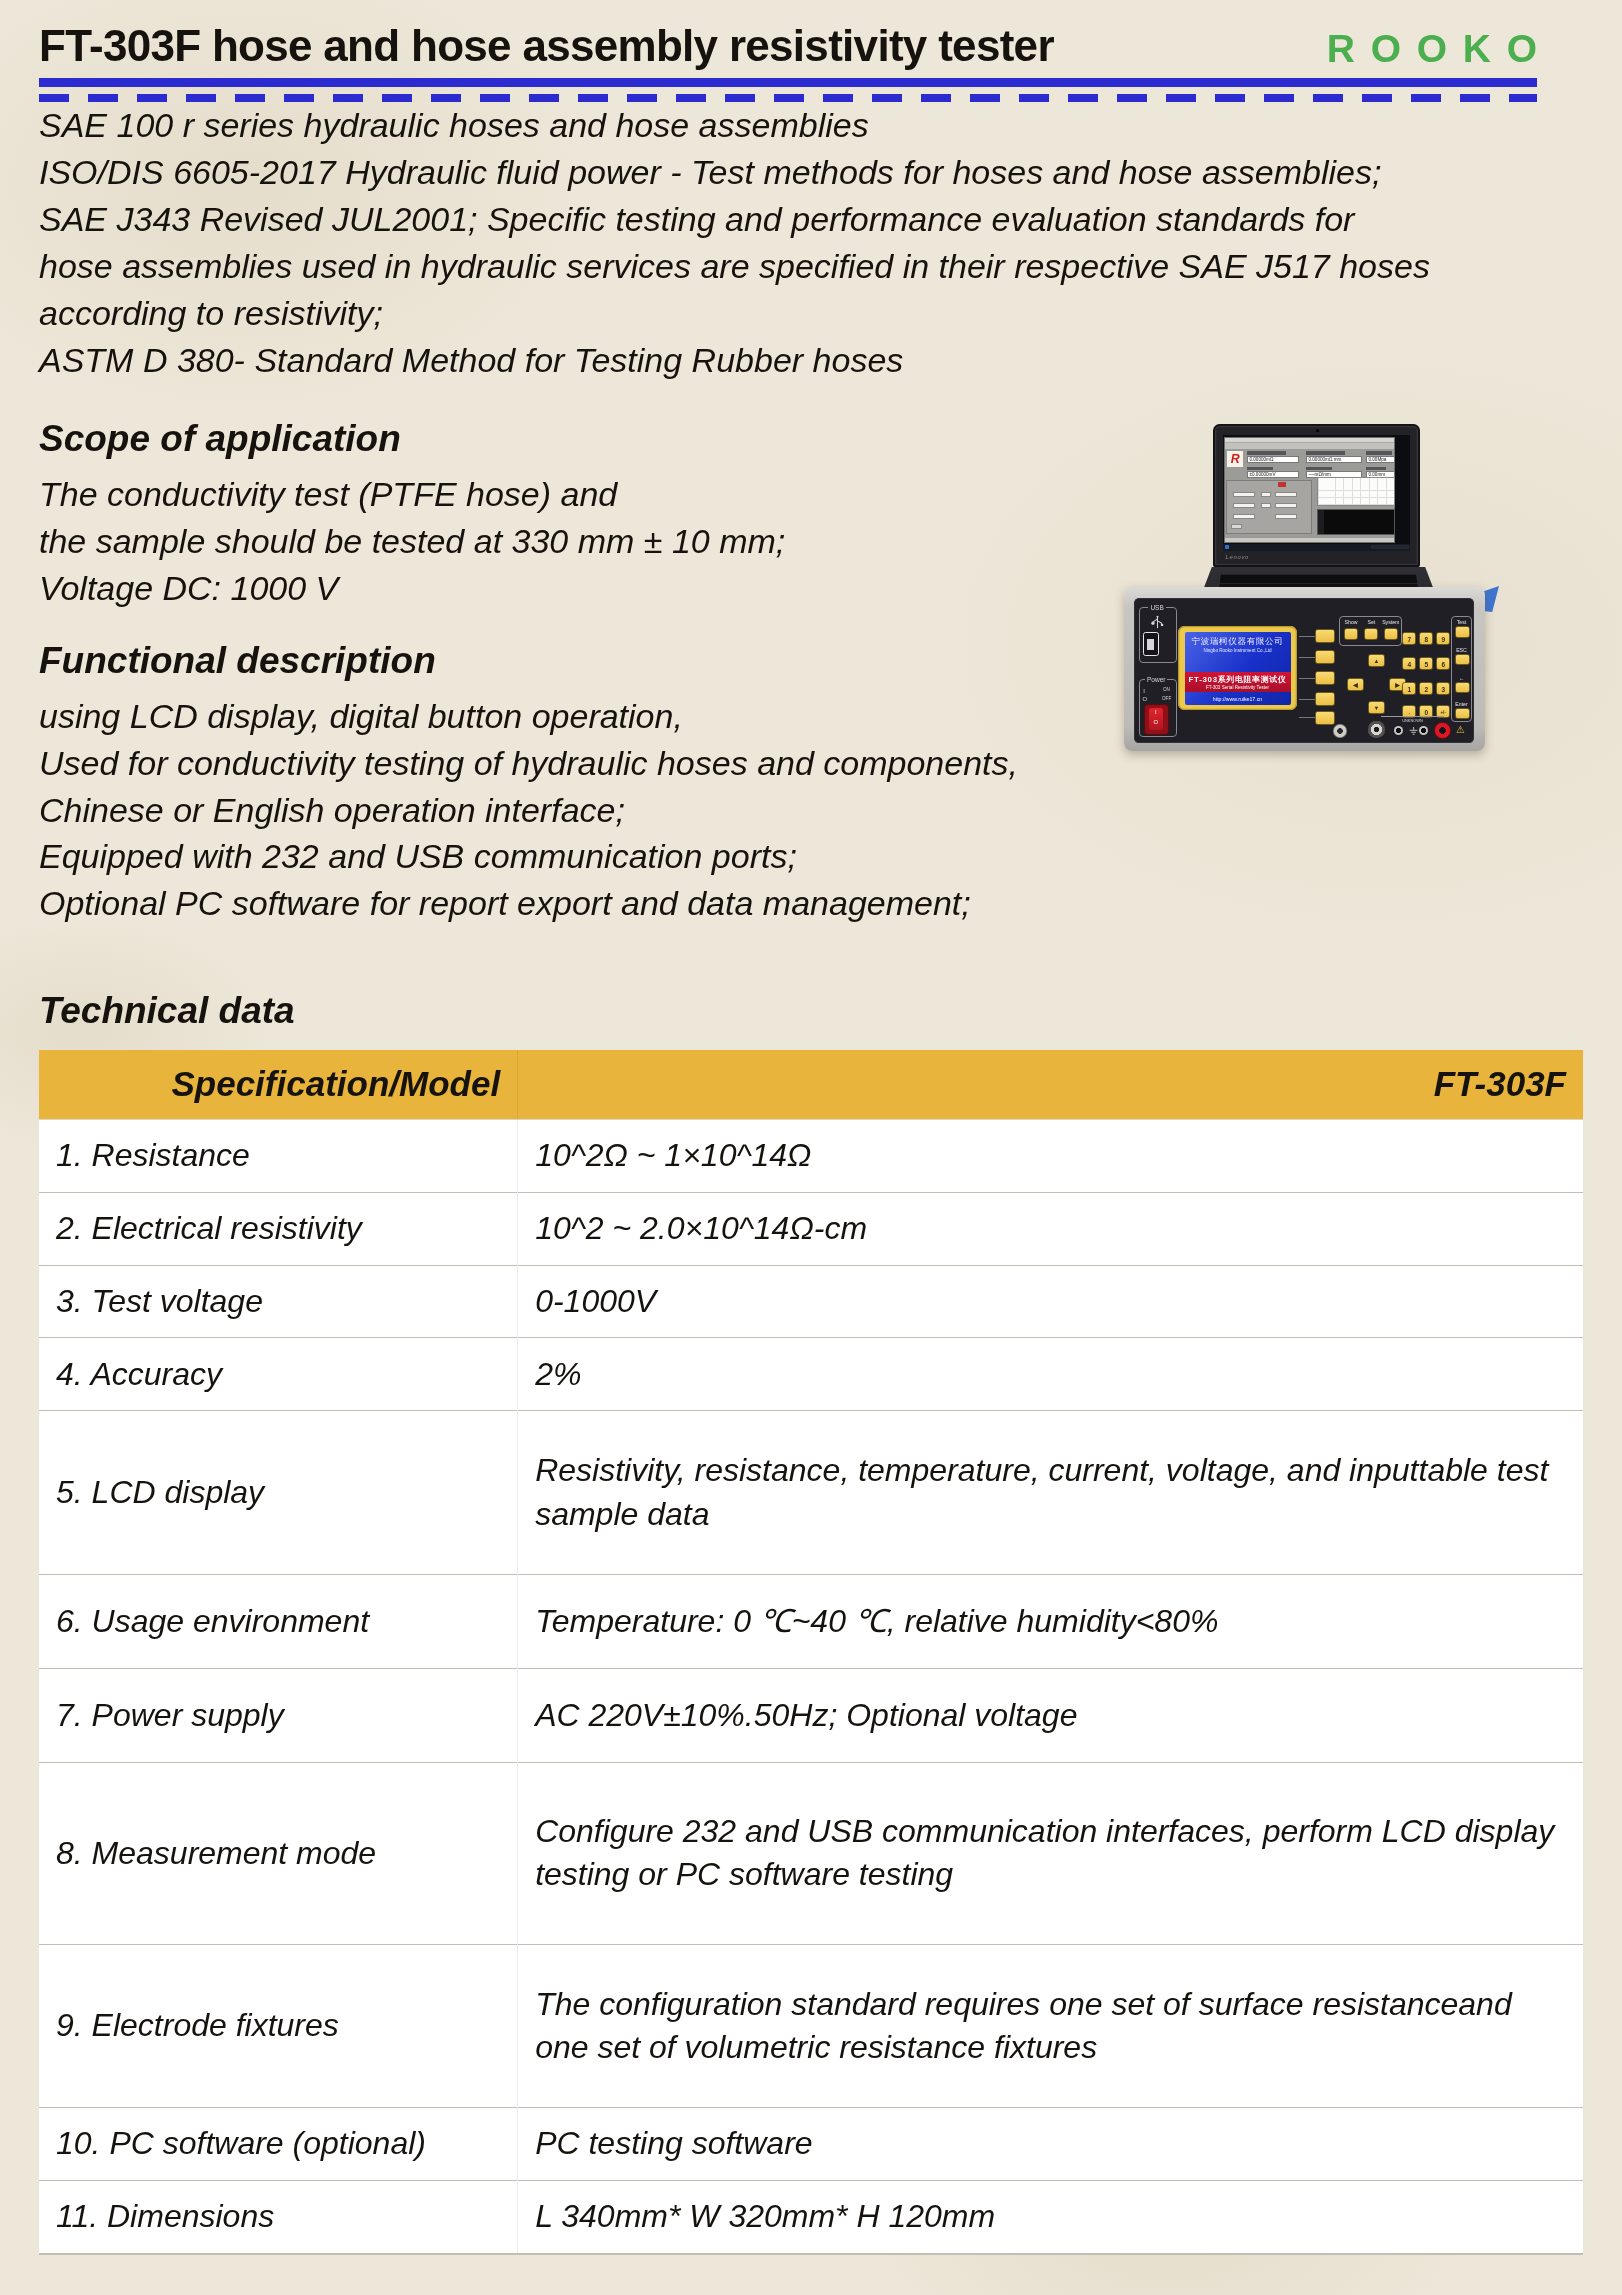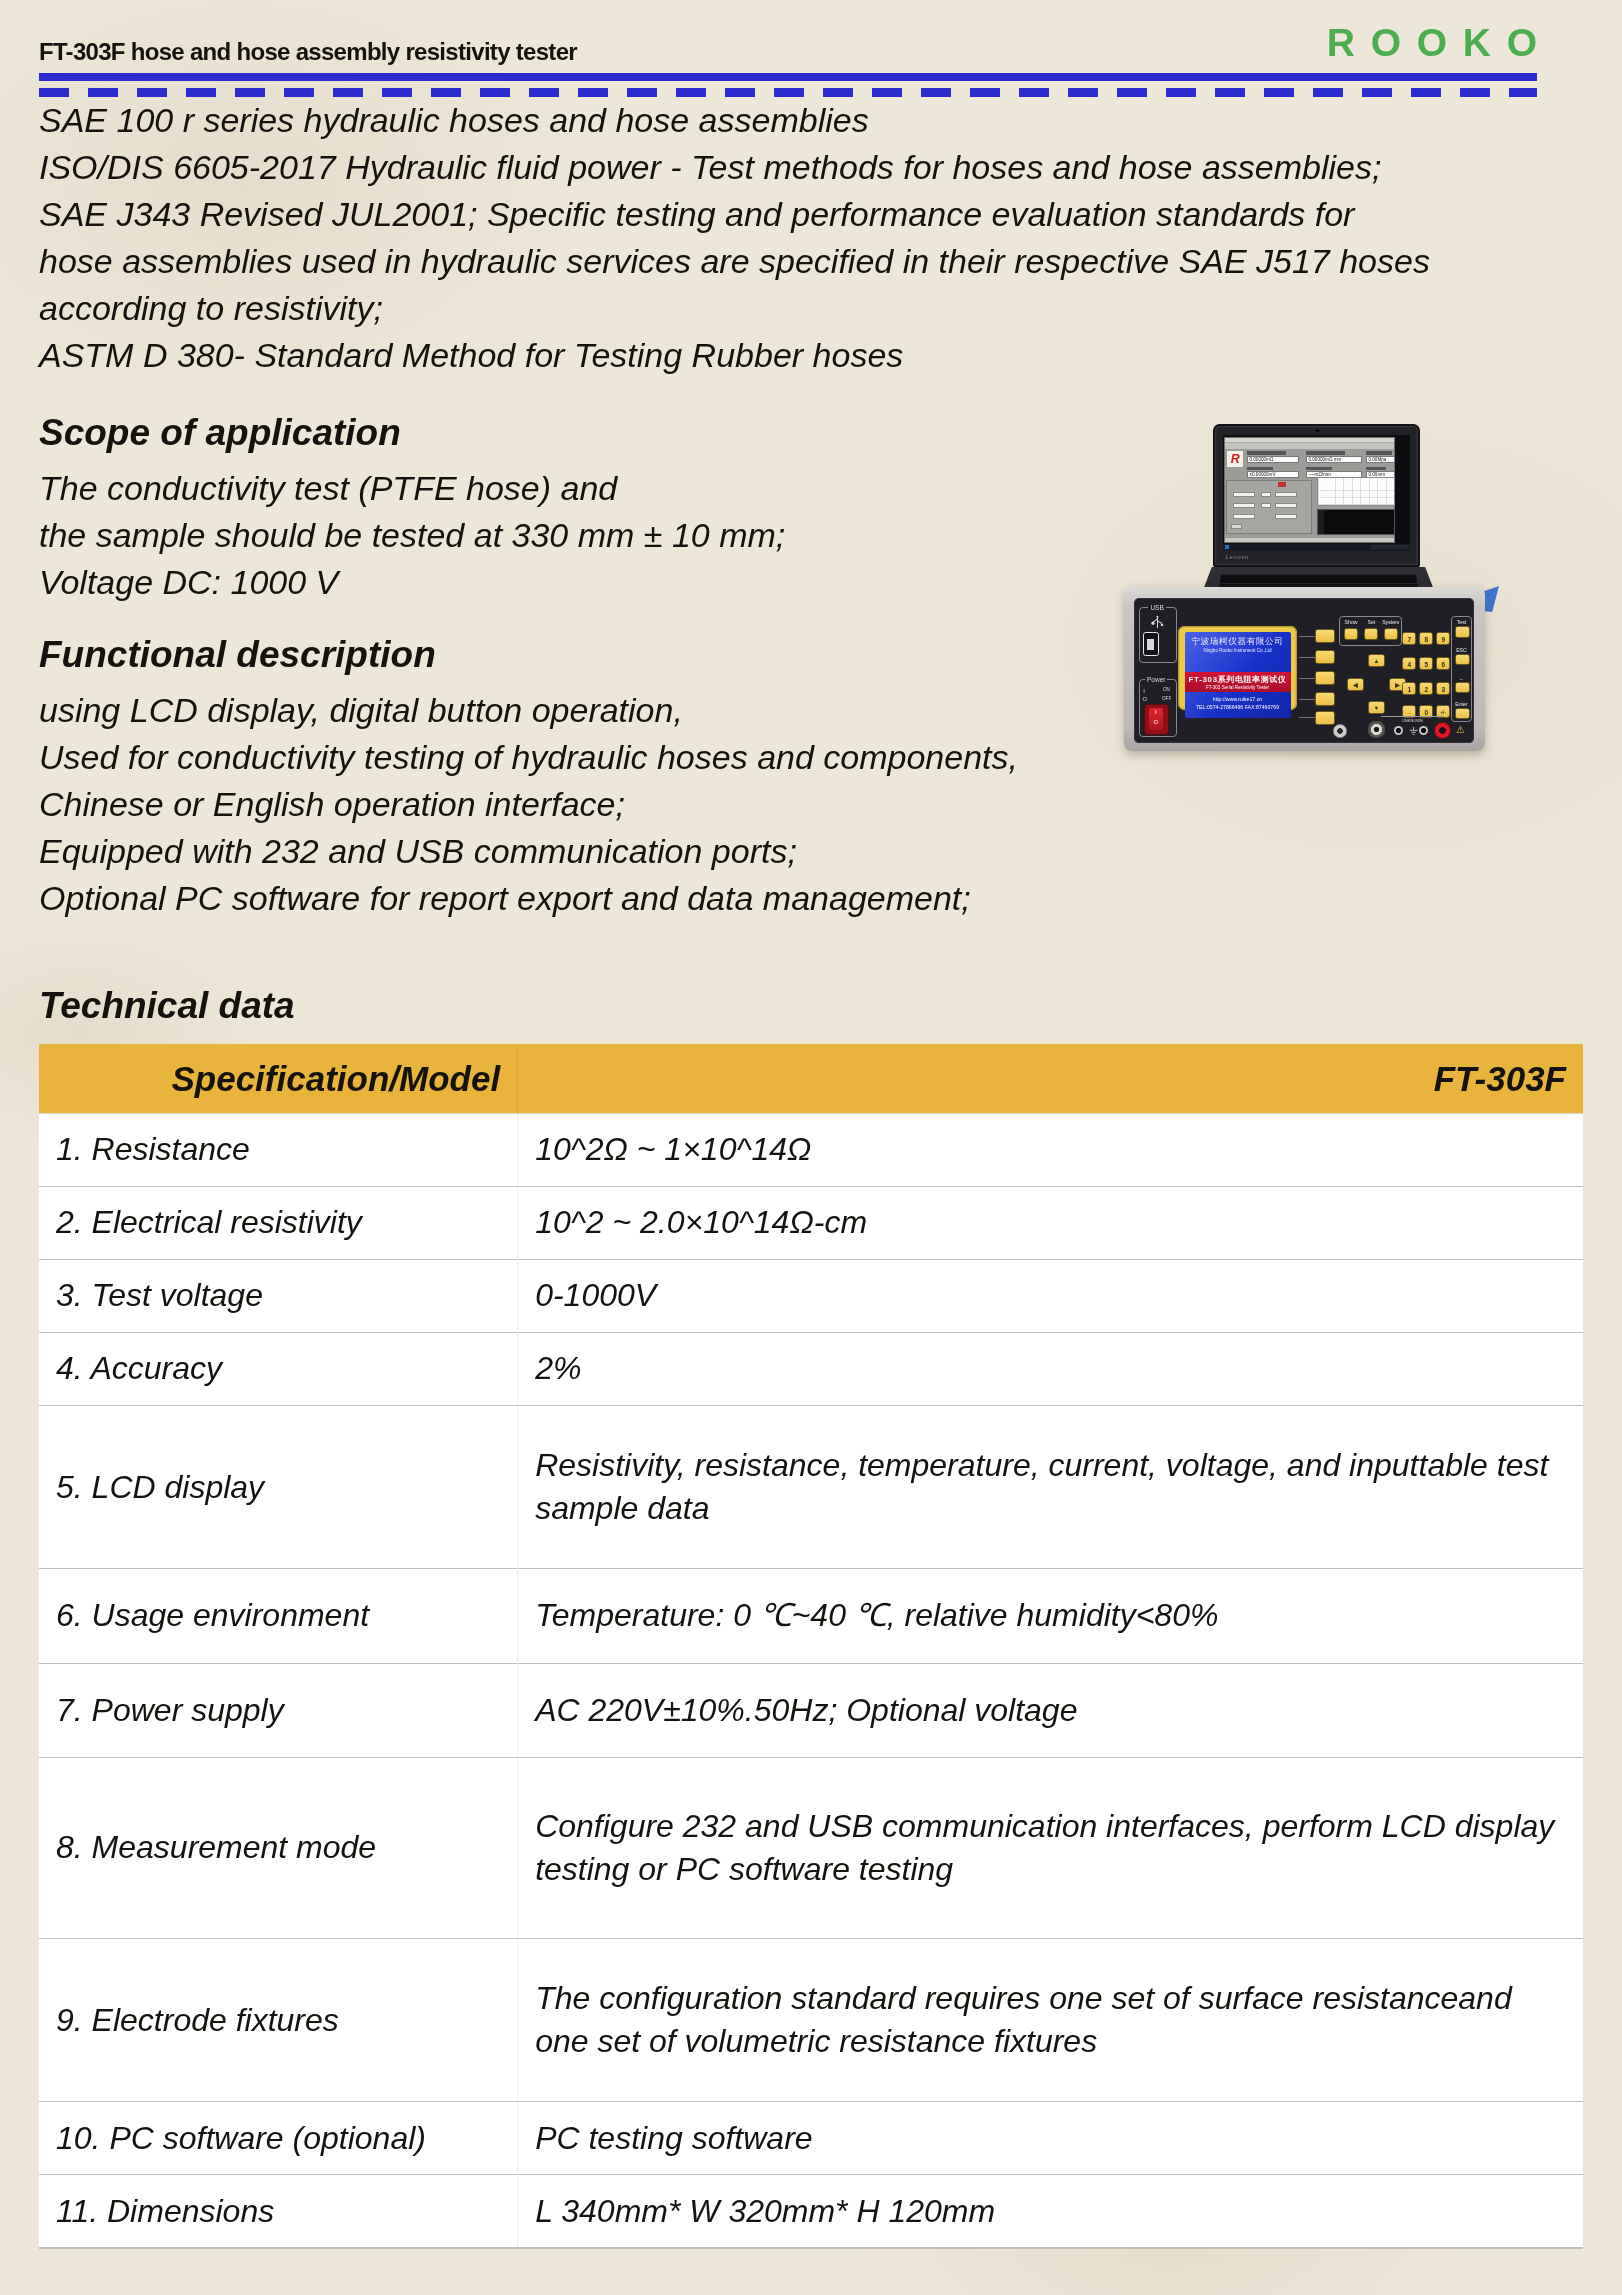--- a/index.html
+++ b/index.html
@@ -14,21 +14,21 @@
       radial-gradient(ellipse 523px 327px at 72% 96%,  rgba(196,183,150,.22), transparent 60%),
       radial-gradient(ellipse 327px 196px at 5% 45%,   rgba(190,176,140,.18), transparent 60%);
     font-family:"Liberation Sans", sans-serif;
     color:#16130e;
     overflow:hidden;
   }
   .content{padding:22px 39px 0 39px;}
 
   
   .hdr{display:flex;justify-content:space-between;align-items:flex-end;width:1498px;}
-  .title{font-size:24px;font-weight:bold;letter-spacing:-0.7px;margin:0;line-height:1.1;}
+  .title{font-size:44px;font-weight:bold;letter-spacing:-0.7px;margin:0;line-height:1.1;}
   .brand{font-size:39px;font-weight:bold;color:#4BAE4F;letter-spacing:15.7px;line-height:1.1;margin-right:-15.7px;}
   .rule-solid{width:1498px;height:8.5px;background:#2B2BD0;margin-top:7.9px;}
   .rule-dashed{width:1498px;height:8.5px;margin-top:7.2px;
     background:repeating-linear-gradient(90deg,#2B2BD0 0 30px,transparent 30px 49px);}
 
   
   h2{font-size:37px;font-weight:bold;font-style:italic;margin:34px 0 10.5px 0;line-height:1.15;}
   h2.mt-lg{margin-top:28px;}
   h2.mt-xl{margin-top:63px;}
   .line{font-size:34px;font-style:italic;line-height:1.38;white-space:nowrap;}
@@ -100,21 +100,21 @@
   .grp{border:0.7px solid #8a8890;border-radius:3.9px;}
   .grp-title{color:#d8d6dc;font-size:6.5px;font-style:normal;}
   .usb-port{left:9.2px;top:34px;width:15.7px;height:23.6px;border:1.3px solid #e8e6ec;border-radius:2.6px;background:#16141a;}
   .usb-slot{left:13px;top:41px;width:7.2px;height:10.5px;background:#d8d6dc;}
   .pwr-ind{color:#d8d6dc;font-size:5.9px;font-style:normal;}
   .rocker{left:9.8px;top:106px;width:25px;height:31px;background:#8f1016;border-radius:3.9px;border:1.3px solid #5c0a0e;}
   .rocker-in{left:3.9px;top:3.3px;width:14.4px;height:22px;background:linear-gradient(#e2242e,#b01620);border-radius:2.6px;
     color:#fff;font-size:5.9px;text-align:center;line-height:9.8px;font-style:normal;}
   .lcd{left:44px;top:28px;width:119px;height:84px;background:#ECC94B;border-radius:6.5px;
     box-shadow:inset 0 0 0 1.3px #b99a2e;}
-  .lcd-scr{left:6.5px;top:5.9px;width:106px;height:86px;background:linear-gradient(130deg,#4a63e8,#1830c8 55%,#1126a8);
+  .lcd-scr{left:6.5px;top:5.9px;width:106px;height:73px;background:linear-gradient(130deg,#4a63e8,#1830c8 55%,#1126a8);
     border-radius:2px;overflow:hidden;color:#fff;font-style:normal;text-align:center;}
   .lcd-scr div{position:static;}
   .lcd-zh{font-size:8.5px;margin-top:3.9px;letter-spacing:0.7px;color:#f3f0ff;}
   .lcd-en{font-size:4.6px;color:#e8e8ff;margin-top:0.7px;}
   .lcd-band{margin-top:19px;background:linear-gradient(#d21335,#a80f2a);padding:1.3px 0 2px 0;}
   .lcd-band .zh{font-size:7.9px;font-weight:bold;color:#fff;letter-spacing:0.7px;}
   .lcd-band .en{font-size:4.6px;color:#fff;margin-top:0.7px;}
   .lcd-url{font-size:5.2px;margin-top:3.9px;color:#fff;}
   .lcd-tel{font-size:5.2px;margin-top:1.3px;color:#fff;}
   .key{background:linear-gradient(#f8da74,#ecbf45);border:0.7px solid #6b5a1e;border-radius:2.6px;

